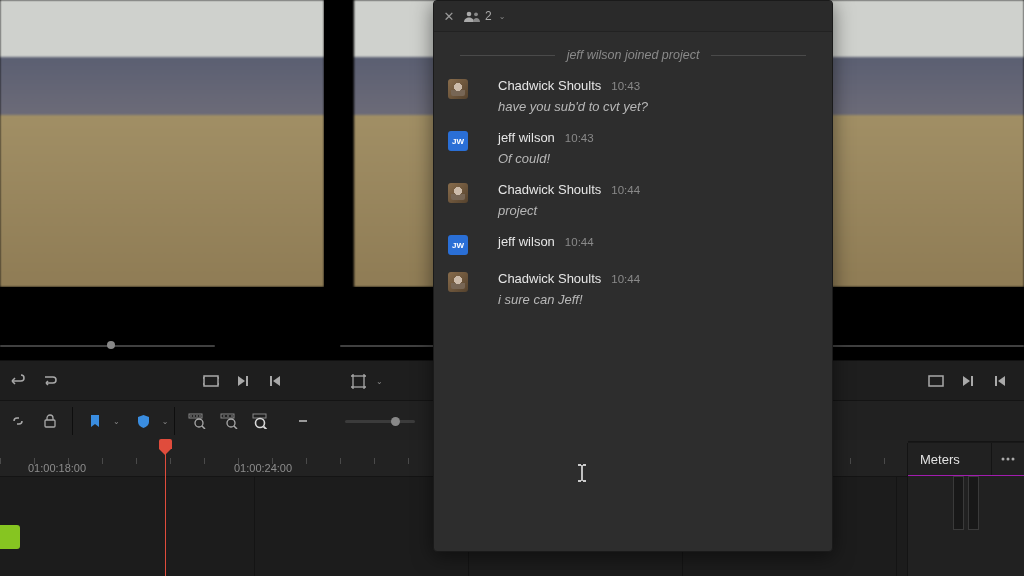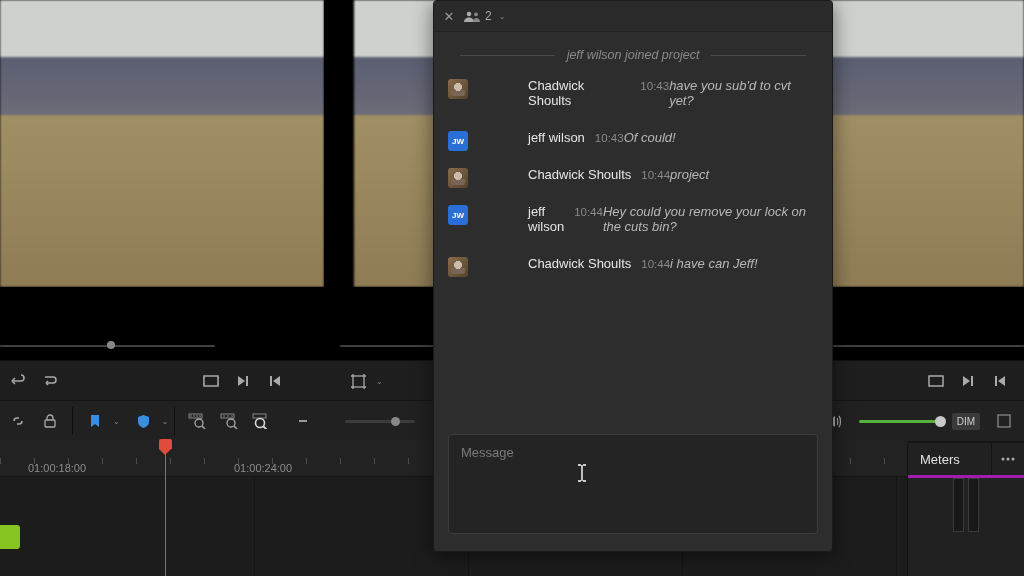--- a/index.html
+++ b/index.html
@@ -86,36 +86,36 @@
     margin: 0 12px;
   }
   .msg {
     display: flex;
     margin-bottom: 16px;
   }
   .avatar {
     width: 20px;
     height: 20px;
     border-radius: 3px;
-    margin-right: 15px;
+    margin-right: 30px;
     flex-shrink: 0;
     margin-top: 1px;
   }
   .avatar.cs { background: linear-gradient(135deg,#886c4c,#55422d); position: relative; }
   .avatar.cs::after { content:""; position:absolute; inset:3px; border-radius:2px; background: radial-gradient(circle at 50% 35%, #cba 35%, transparent 36%), linear-gradient(to top,#765,#765 40%,transparent 41%); }
   .avatar.jw {
     background: #2a6fd6;
     color: #fff;
     font-size: 8px;
     font-weight: bold;
     display: flex;
     align-items: center;
     justify-content: center;
   }
-  .msg-col { display: flex; flex-direction: row; margin-left: 45px; }
+  .msg-col { display: flex; flex-direction: column; }
   .msg-head {
     display: flex;
     align-items: baseline;
     gap: 10px;
     margin-bottom: 6px;
   }
   .msg-name { color: #e6e6e6; font-weight: 500; font-size: 13px; }
   .msg-time { color: #8a8a8a; font-size: 11.5px; }
   .msg-text { color: #b8b8b8; font-size: 13px; font-style: italic; }
   .chat-input-wrap { padding: 14px; }
@@ -260,21 +260,21 @@
     width: 116px;
     height: 133px;
     background: #212121;
     border-left: 1px solid #141414;
     z-index: 1;
   }
   .meters-header {
     height: 32px;
     display: flex;
     align-items: center;
-    border-bottom: 3px solid #a21caf;
+    border-bottom: 1px solid #a21caf;
     gap: 20px;
   }
   .meters-title {
     color: #e2e2e2;
     font-size: 13px;
     font-weight: 500;
     padding-left: 12px;
     flex: 1;
   }
   .dots-btn {
@@ -513,38 +513,20 @@
   <span style="width:10px"></span>
   <span class="tbtn">
     <svg width="10" height="10" viewBox="0 0 10 10">
         <path d="M1 5h8" stroke="#a9a9a9" stroke-width="1.8"></path>
       </svg>
   </span>
   <div class="zoom-track">
     <div class="zoom-thumb" style="left:46px; top:-3px;"></div>
   </div>
 
-  <div class="vol-area">
-    <span class="tbtn">
-      <svg width="15" height="13" viewBox="0 0 15 13">
-          <path d="M1 4h3l4-3v11l-4-3H1z" fill="#a9a9a9"></path>
-          <path d="M10 3c1 1 1 6 0 7M12 1c2 2 2 9 0 11" fill="none" stroke="#a9a9a9" stroke-width="1.2"></path>
-        </svg>
-    </span>
-    <div class="vol-track">
-      <div class="vol-thumb"></div>
-    </div>
-    <span class="dim-btn">DIM</span>
-    <span class="tbtn">
-      <svg width="14" height="14" viewBox="0 0 14 14">
-          <rect x="1" y="1" width="12" height="12" fill="none" stroke="#888" stroke-width="1.3"></rect>
-        </svg>
-    </span>
-    <span style="width:4px"></span>
-  </div>
 </div>
 
 <div class="timeline">
   <div class="ruler">
     <div id="ticks">
         <div class="tick" style="left: 0px;"></div>
         <div class="tick" style="left: 34px;"></div>
         <div class="tick" style="left: 68px;"></div>
         <div class="tick" style="left: 102px;"></div>
         <div class="tick" style="left: 136px;"></div>
@@ -652,37 +634,33 @@
             <div class="msg-text">project</div>
           </div>
         </div>
         <div class="msg">
           <div class="avatar jw">JW</div>
           <div class="msg-col">
             <div class="msg-head">
               <span class="msg-name">jeff wilson</span>
               <span class="msg-time">10:44</span>
             </div>
-            <div class="msg-text">Hey could you remove your lock on the cuts bin?</div>
           </div>
         </div>
         <div class="msg">
           <div class="avatar cs"></div>
           <div class="msg-col">
             <div class="msg-head">
               <span class="msg-name">Chadwick Shoults</span>
               <span class="msg-time">10:44</span>
             </div>
-            <div class="msg-text">i have can Jeff!</div>
+            <div class="msg-text">i sure can Jeff!</div>
           </div>
         </div>
       </div>
   </div>
-  <div class="chat-input-wrap">
-    <textarea class="chat-input" placeholder="Message" style=""></textarea>
-  </div>
 </div>
 
 <div class="cursor-ibeam">
   <svg width="12" height="18" viewBox="0 0 12 18">
       <path d="M2 1h3M7 1h3M6 1v16M2 17h3M7 17h3" stroke="#fff" stroke-width="1.4" fill="none"></path>
     </svg>
 </div>
 
 </body></html>

